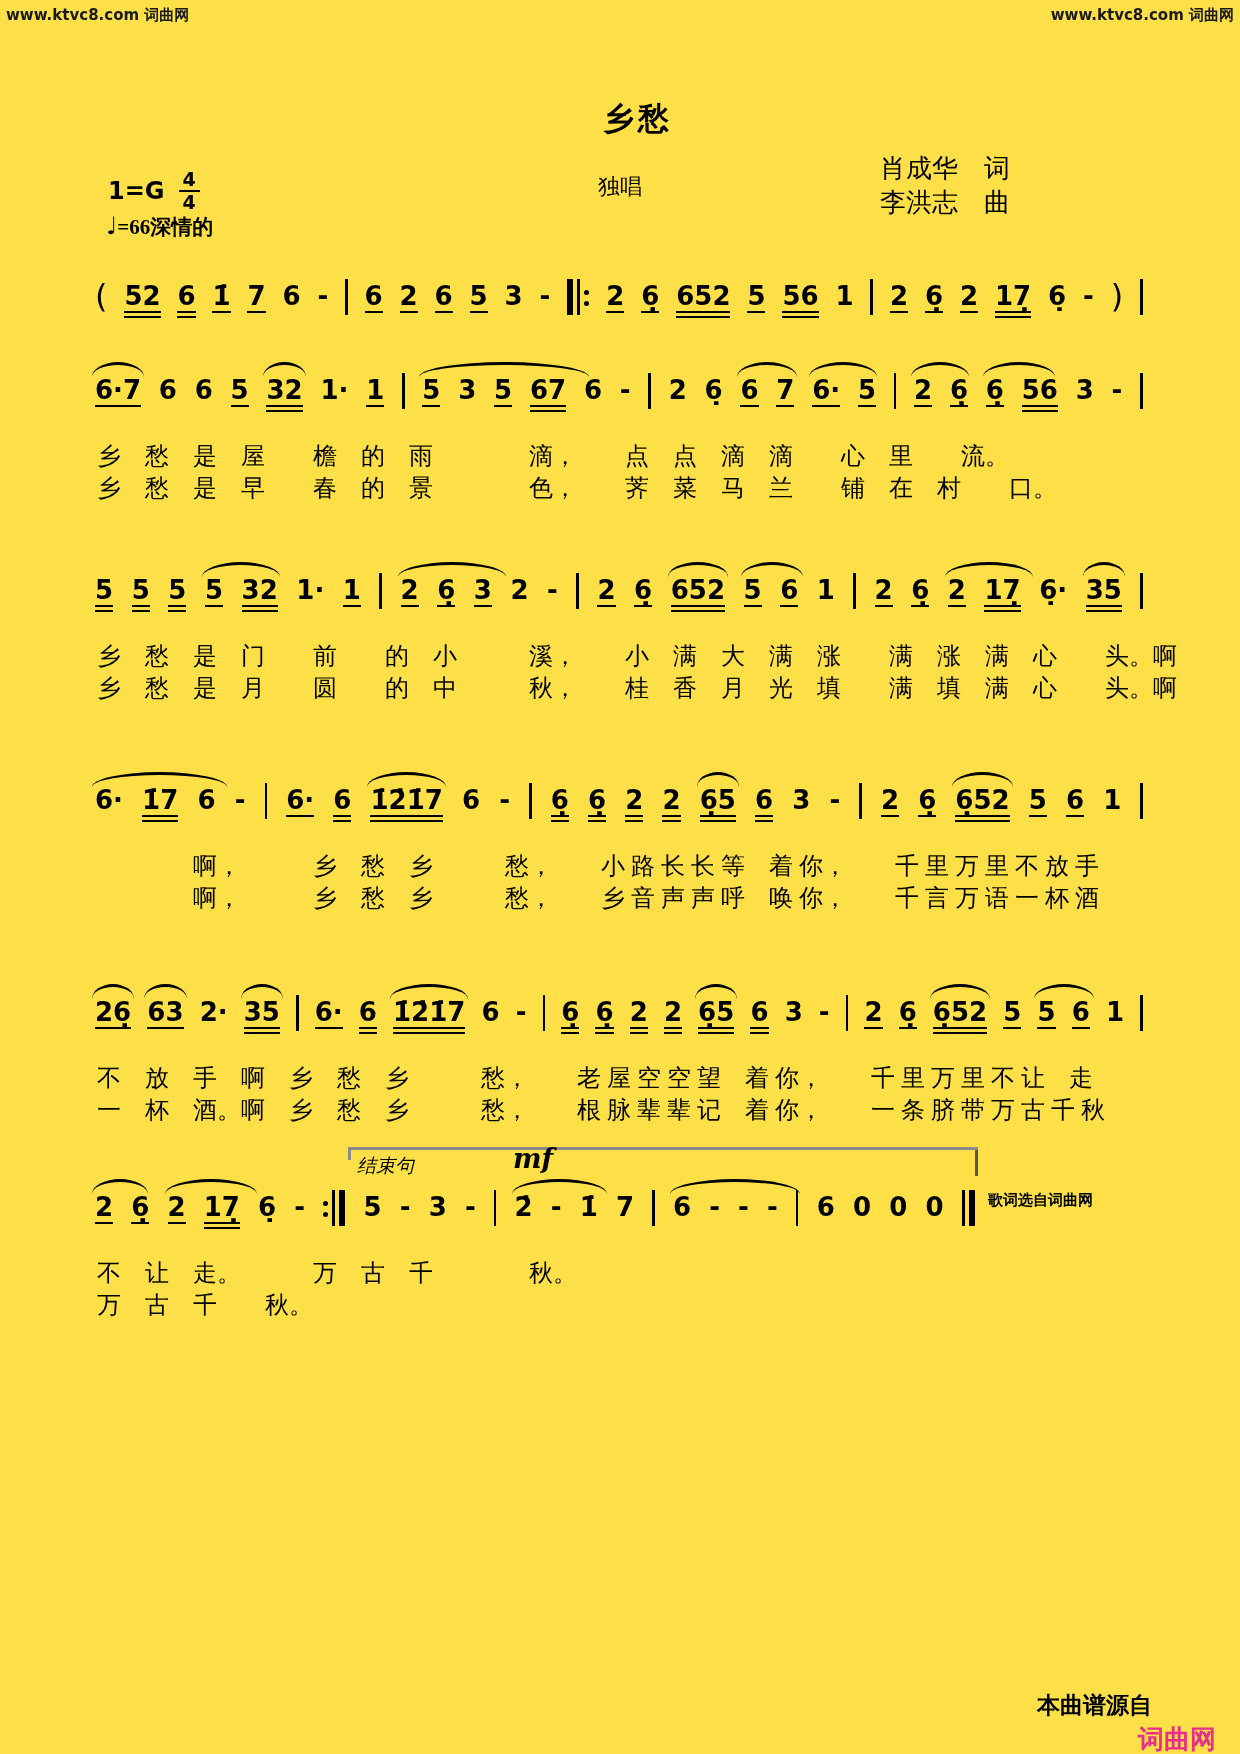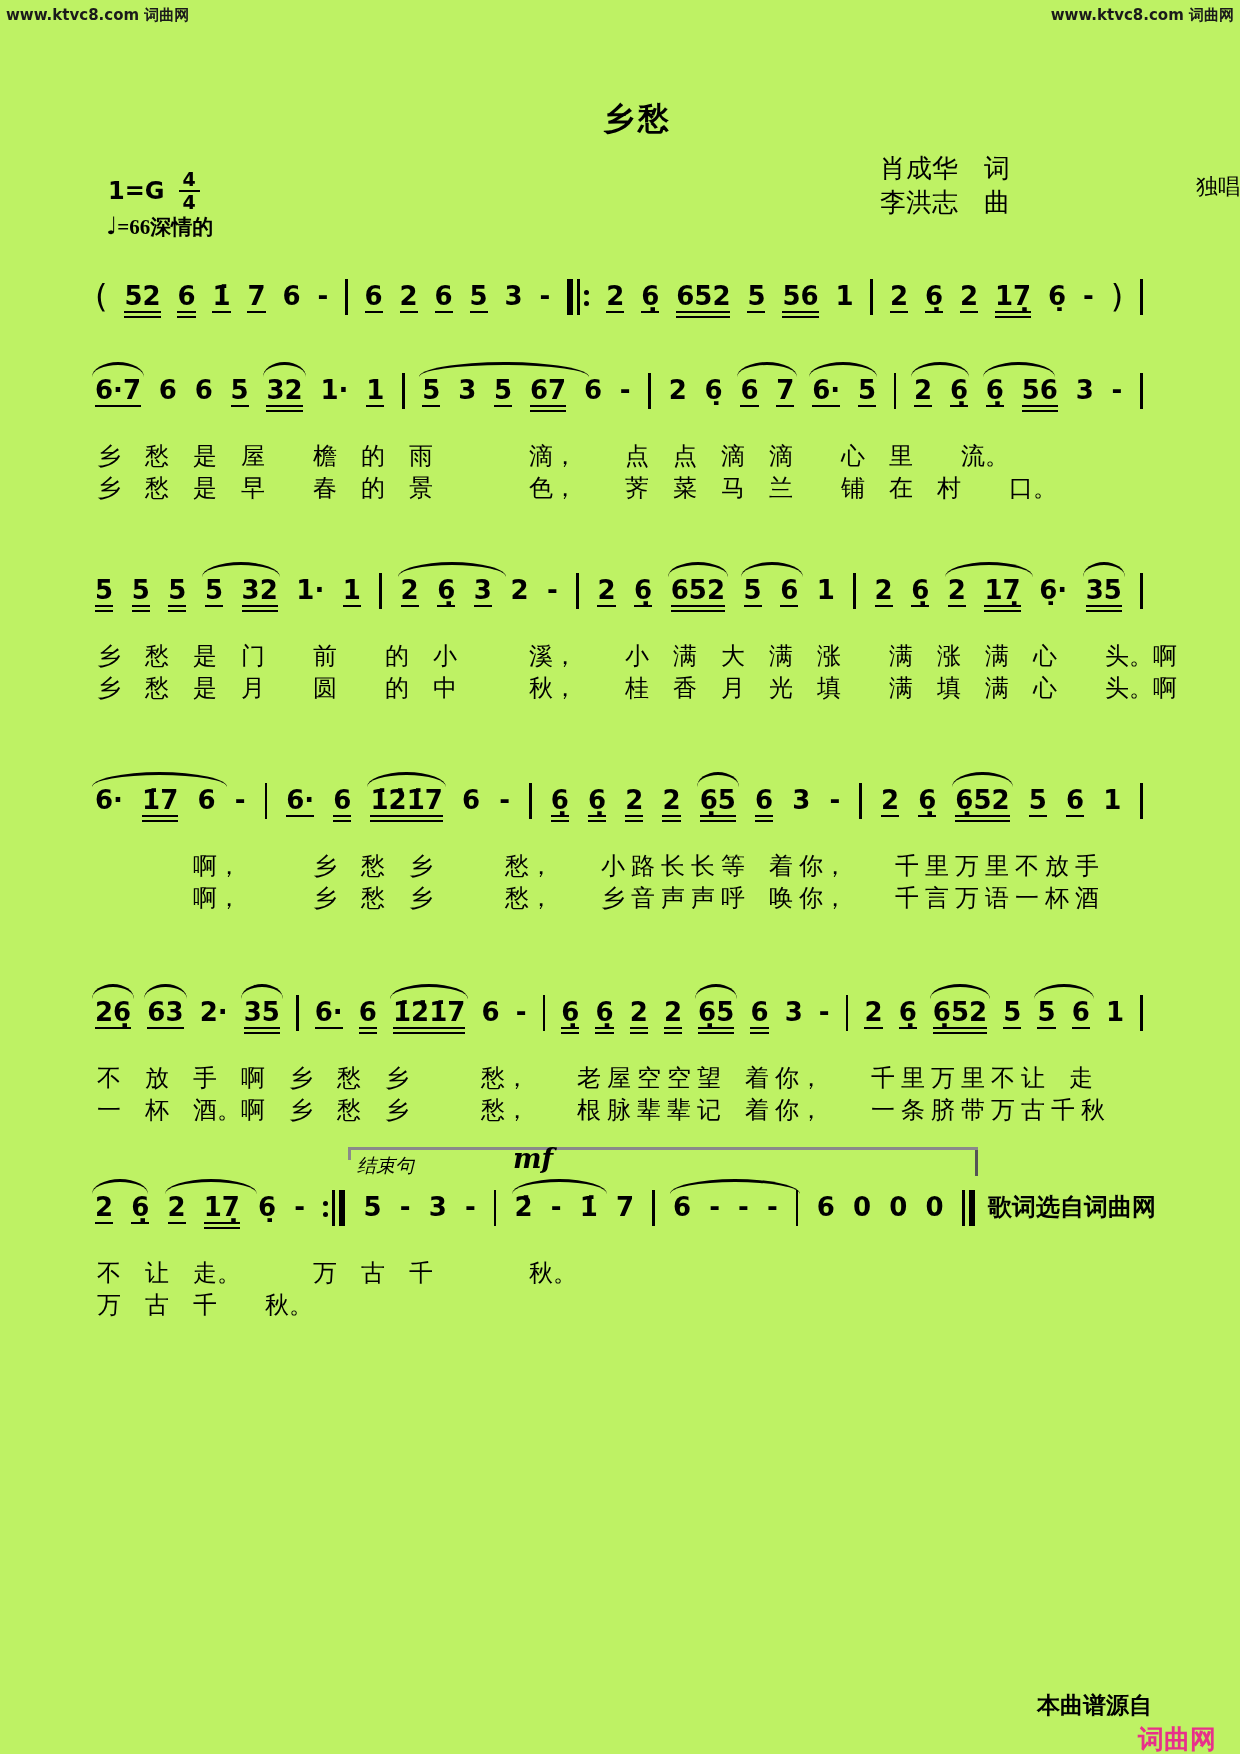--- a/index.html
+++ b/index.html
@@ -1,25 +1,25 @@
 <!DOCTYPE html>
 <html><head>
 <meta charset="utf-8">
 <style>
   html,body{margin:0;padding:0;background:#fff;}
-  #page{position:relative;width:1240px;height:1754px;background:#bef264;overflow:hidden;
+  #page{position:relative;width:1240px;height:1754px;background:#fde047;overflow:hidden;
         font-family:"Liberation Sans",sans-serif;color:#000;}
 
   .wm{position:absolute;top:6px;font-size:15px;font-weight:bold;color:#1a1a1a;
       font-family:"DejaVu Sans",sans-serif;letter-spacing:0px;}
   .wm-left{left:6px;} .wm-right{right:6px;}
 
   .title{position:absolute;left:0;right:0;top:98px;text-align:center;font-size:31px;font-weight:bold;
          font-family:"Liberation Serif",serif;letter-spacing:4px;padding-left:36px;}
-  .perf{position:absolute;left:0;right:0;top:172px;text-align:right;font-size:22px;
+  .perf{position:absolute;left:0;right:0;top:172px;text-align:center;font-size:22px;
         font-family:"Liberation Serif",serif;}
   .credits{position:absolute;right:230px;top:152px;font-size:26px;line-height:34px;
            font-family:"Liberation Serif",serif;text-align:left;white-space:pre;}
 
   .keysig{position:absolute;left:108px;top:170px;display:flex;align-items:center;
           font-family:"DejaVu Sans",sans-serif;font-weight:bold;font-size:24px;}
   .meter{display:inline-flex;flex-direction:column;align-items:center;margin-left:14px;
          font-size:19px;line-height:1.0;}
   .meter .m-top{border-bottom:2px solid #000;padding:0 4px 1px 4px;}
   .meter .m-bot{padding-top:1px;}
@@ -50,21 +50,21 @@
        font-family:"Liberation Serif",serif;color:#000;}
   .lyr1{top:62px;margin-top:12px;} .lyr2{top:106px;}
 
   .ending-line{position:absolute;left:253px;top:-36px;width:630px;border-top:3px solid #8a8a8a;}
   .ending-line::before{content:"";position:absolute;left:0;top:0;width:3px;height:10px;background:#8a8a8a;}
   .ending-line::after{content:"";position:absolute;right:0;top:0;width:3px;height:26px;background:#555;}
   .ending-label{position:absolute;left:262px;top:-30px;font-size:19px;font-style:italic;
                 font-family:"Liberation Serif",serif;font-weight:normal;}
   .mf{position:absolute;left:418px;top:-40px;font-family:"DejaVu Serif",serif;
       font-style:italic;font-weight:bold;font-size:27px;text-align:center;}
-  .after-note{position:absolute;left:893px;top:8px;font-size:24px;font-weight:bold;
+  .after-note{position:absolute;left:893px;top:8px;font-size:15px;font-weight:bold;
               font-family:"Liberation Serif",serif;white-space:nowrap;}
 
   .bottom-src{position:absolute;right:88px;top:1690px;font-size:23px;font-weight:bold;
               font-family:"Liberation Serif",serif;}
   .bottom-logo{position:absolute;right:24px;top:1722px;font-size:26px;font-weight:bold;
                font-family:"Liberation Serif",serif;}
 </style>
 </head>
 <body>
 

